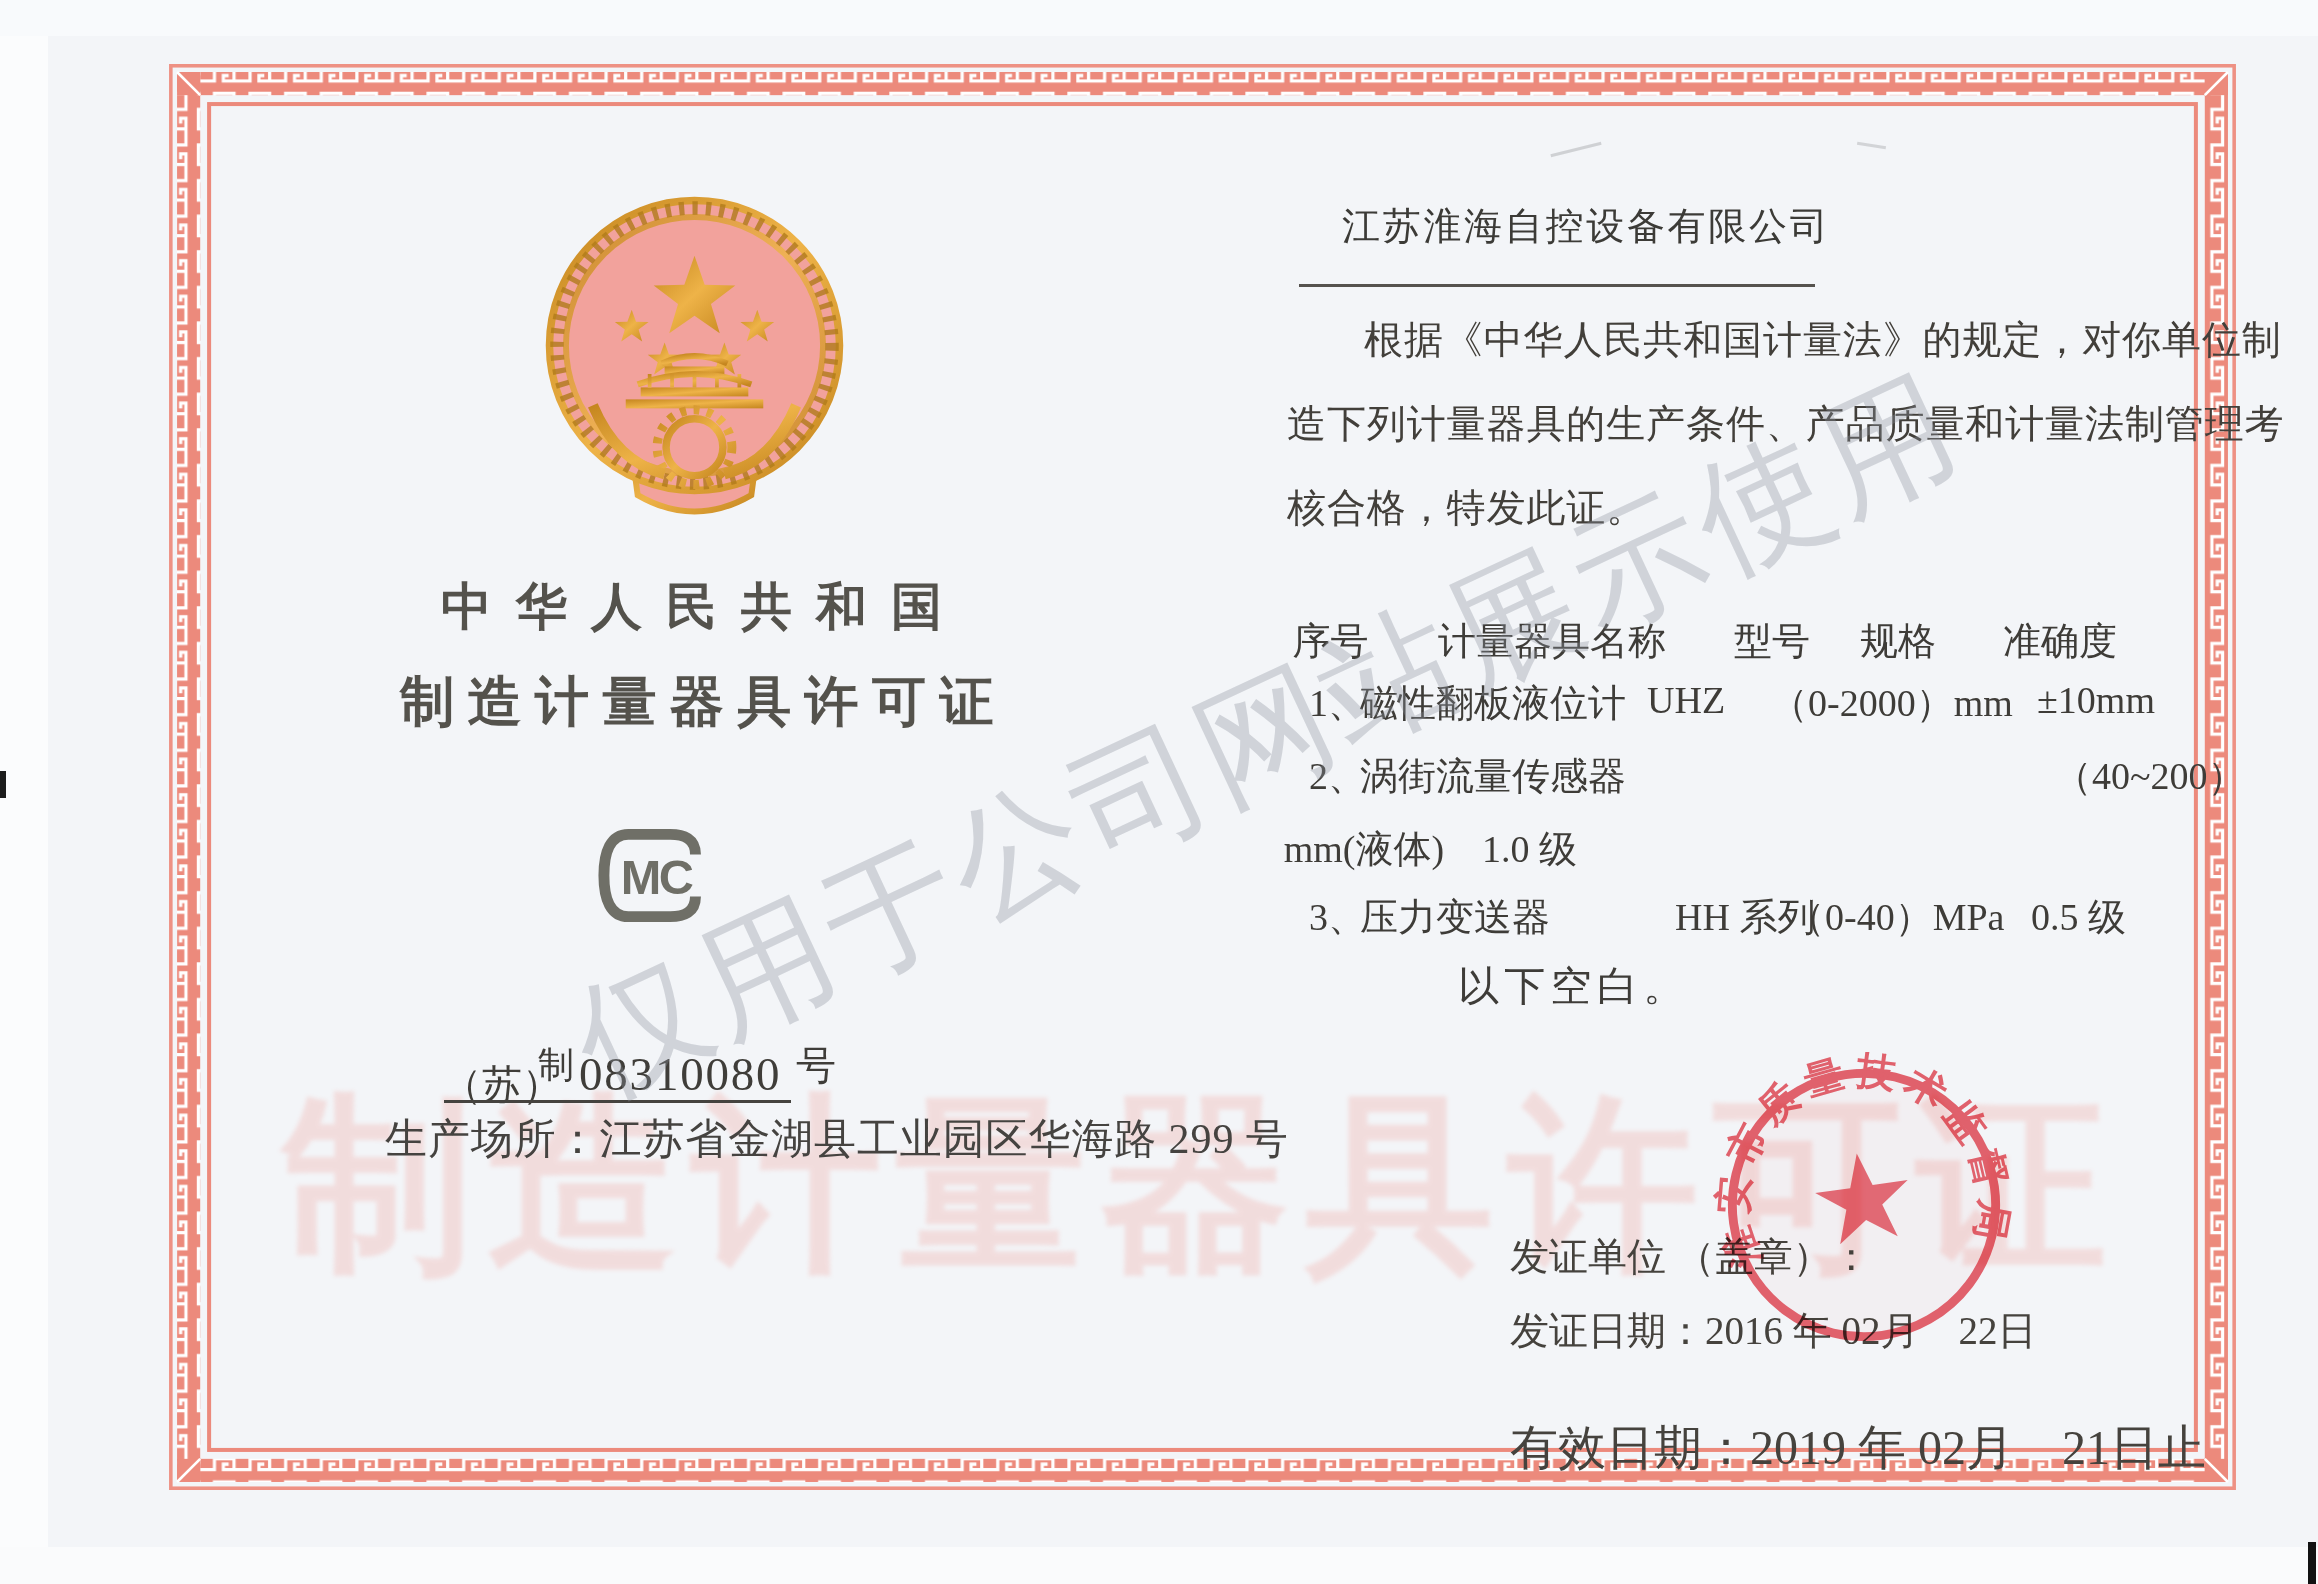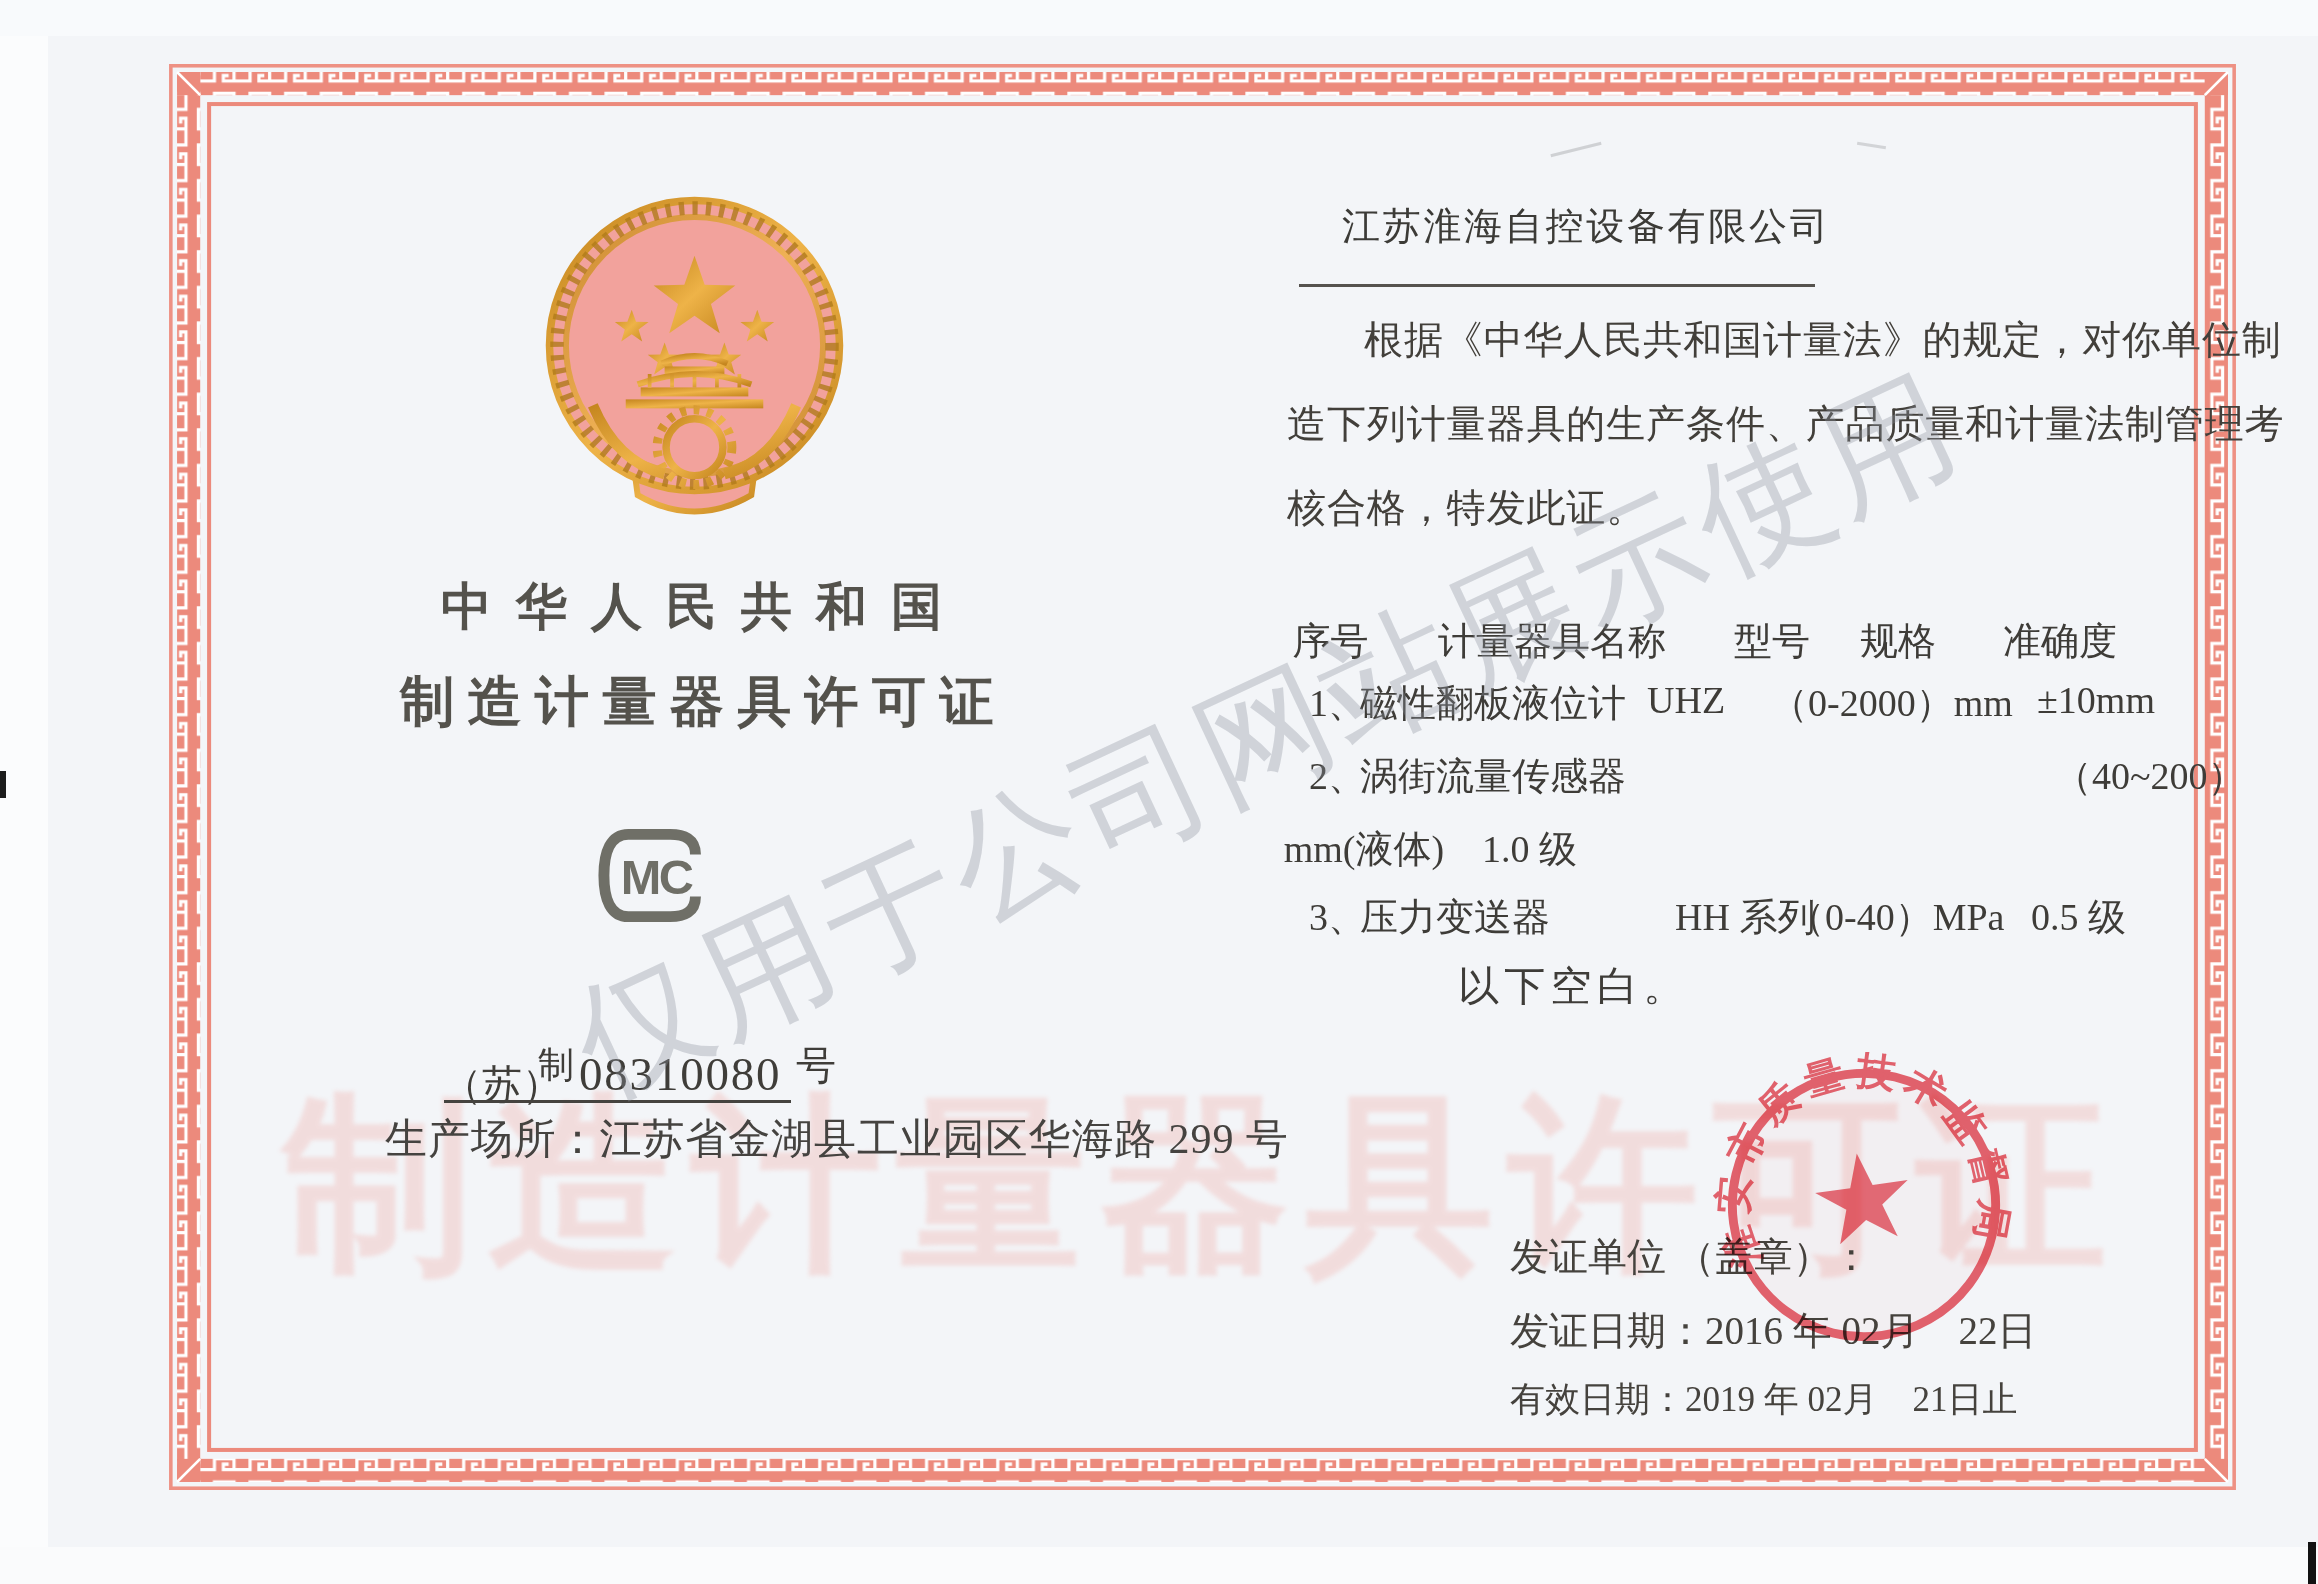--- a/index.html
+++ b/index.html
@@ -48,21 +48,21 @@
   .tbl-row{left:1273px;width:997px;height:55px;z-index:3;font-size:38px;color:#3e3c38;}
   .tbl-row span{position:absolute;white-space:nowrap;}
   .hdr{top:616px;text-align:center;}
   .r1{top:678px;}
   .r2{top:751px;}
   .r2b{top:824px;}
   .r3{top:892px;}
   .endnote{left:1458px;top:959px;font-size:41px;letter-spacing:5.3px;color:#3e3c38;z-index:3;}
   .issuer{left:1510px;top:1230px;font-size:39px;color:#45423d;z-index:3;white-space:pre;}
   .date1{left:1510px;top:1304px;font-size:39px;color:#45423d;z-index:3;white-space:pre;}
-  .date2{left:1510px;top:1376px;font-size:35px;color:#45423d;z-index:3;white-space:pre;}
+  .date2{left:1510px;top:1416px;font-size:48px;color:#45423d;z-index:3;white-space:pre;}
   
   .watermark{
     left:583px;top:966px;width:1567px;
     font-size:132px;letter-spacing:5.3px;
     color:rgba(140,146,158,0.34);
     transform:rotate(-25deg);transform-origin:left center;
     white-space:nowrap;z-index:4;
   }
   
   .stamp{left:1711px;top:1052px;z-index:5;mix-blend-mode:multiply;}

